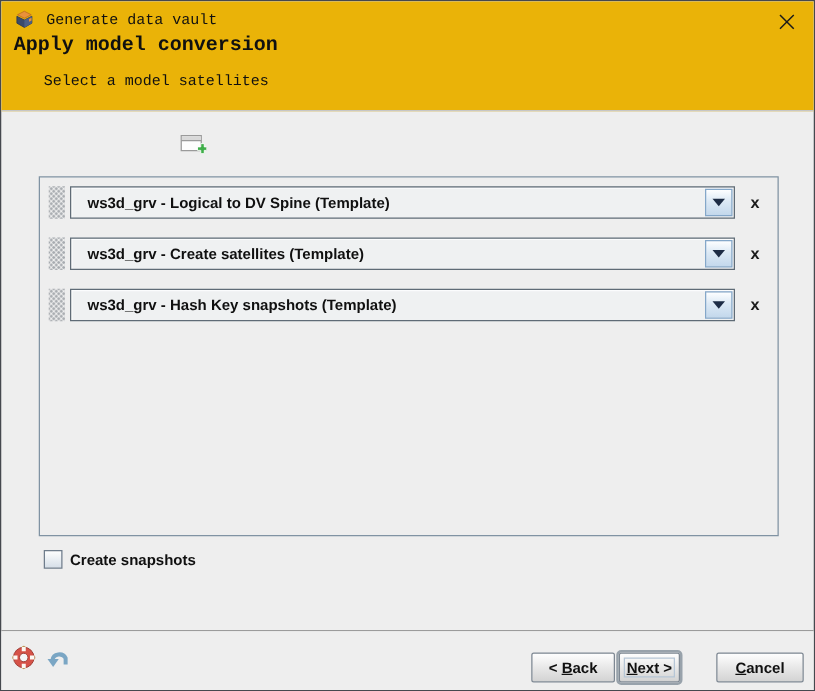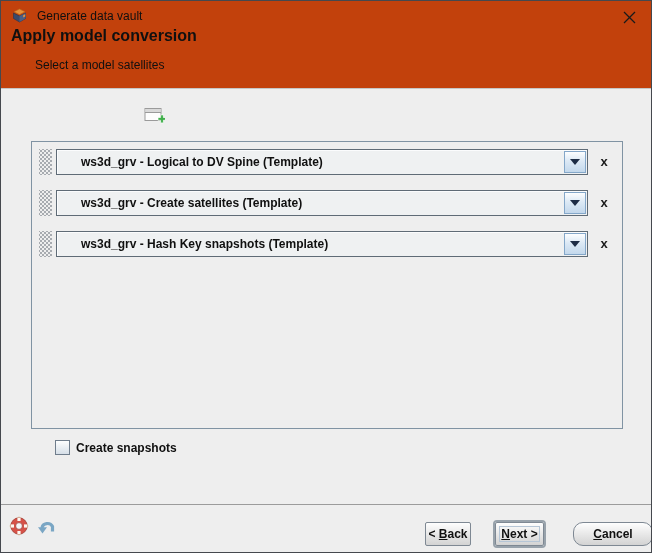--- a/index.html
+++ b/index.html
@@ -7,21 +7,21 @@
   body { font-family:"Liberation Sans", sans-serif; }
 
   .window{
     position:relative; width:652px; height:553px;
     background:#eeeeee; border:1px solid #45484e; overflow:hidden;
   }
 
   
   .top-section{
     position:absolute; left:0; top:0; right:0; height:88px;
-    background:#c2410c; border-bottom:1px solid #c6c6c6;
+    background:#eab308; border-bottom:1px solid #c6c6c6;font-family:Liberation Mono, monospace;
   }
   .titlebar{ position:absolute; left:0; top:0; right:0; height:30px; display:flex; align-items:center; }
   .app-icon{ margin-left:10px; width:17px; height:16px; display:inline-flex; }
   .title-text{ margin-left:9px; font-size:12px; color:#101010; }
   .close-btn{
     position:absolute; right:8px; top:4px; width:28px; height:24px;
     display:flex; align-items:center; justify-content:center; cursor:default;
   }
   .wizard-title{ position:absolute; left:10px; top:26px; font-size:16px; font-weight:bold; color:#101010; }
   .wizard-subtitle{ position:absolute; left:34px; top:57px; font-size:12px; color:#101010; }
@@ -45,34 +45,34 @@
     background-position:0 0, 2px 2px;
   }
   .combo{
     flex:1; height:26px; margin-left:4px;
     border:1px solid #5f6b76; background:#eff1f2;
     display:flex; align-items:stretch;
     box-shadow: inset 1px 1px 0 #fbfcfd;
   }
   .combo-value{
     flex:1; font-size:12px; font-weight:bold; color:#101010;
-    line-height:24px; padding-left:24px; white-space:nowrap; overflow:hidden;
+    line-height:24px; padding-left:13px; white-space:nowrap; overflow:hidden;
   }
   .combo-arrow{
     flex:0 0 22px; margin:1px; border:1px solid #84a7c9;
     background:linear-gradient(#fdfeff, #dce9f5 45%, #c3d8ec);
     display:flex; align-items:center; justify-content:center;
   }
   .tri-down{ width:0; height:0; border-left:5px solid transparent; border-right:5px solid transparent; border-top:6px solid #1d2c45; }
   .remove-btn{
     flex:0 0 20px; margin-left:6px; text-align:center;
     font-size:13px; font-weight:bold; color:#1a1a1a; line-height:20px; cursor:default;
   }
 
-  .checkbox-row{ position:absolute; left:34px; top:439px; display:flex; align-items:flex-end;margin-left:20px; }
+  .checkbox-row{ position:absolute; left:34px; top:439px; display:flex; align-items:flex-end; }
   .checkbox-box{
     width:15px; height:15px; border:1px solid #6f7d8c;
     background:linear-gradient(#fdfefe, #d6dfe8); 
   }
   .checkbox-label{ margin-left:6px; font-size:12px; font-weight:bold; color:#101010; }
 
   
   .footer-sep{ position:absolute; left:0; right:0; top:503px; height:1px; background:#9b9b9b; }
   .footer{ position:absolute; left:0; right:0; top:504px; bottom:0; background:#eeeeee; }
   .help-btn{ position:absolute; left:6px; top:9px; width:24px; height:24px; display:flex; align-items:center; justify-content:center; }
@@ -80,24 +80,24 @@
 
   .btn{
     position:absolute; top:17px; height:24px;
     border:1px solid #7e8893; border-radius:2px;
     background:linear-gradient(#fefefe, #e6e6e6 55%, #d3d3d3);
     font-family:"Liberation Sans", sans-serif;
     font-size:12px; font-weight:bold; color:#101010;
     display:flex; align-items:center; justify-content:center; cursor:default;
   }
   .btn u{ text-decoration:underline; }
-  .btn-back{ left:424px; width:46px; }
+  .btn-back{ left:424px; width:67px; }
   .btn-next{ left:494px; width:49px; outline:2px solid #98a2ab; }
   .btn-next .focus-rect{ position:absolute; left:3px; right:3px; top:3px; bottom:3px; border:1px solid #b6c6d6; pointer-events:none; }
-  .btn-cancel{ left:572px; width:80px;border-radius:10px; }
+  .btn-cancel{ left:572px; width:70px; }
 </style>
 </head>
 <body>
 
 <div class="window">
 
   <div class="top-section">
     <div class="titlebar">
       <span class="app-icon">
         <svg width="17" height="16" viewBox="0 0 17 16">

